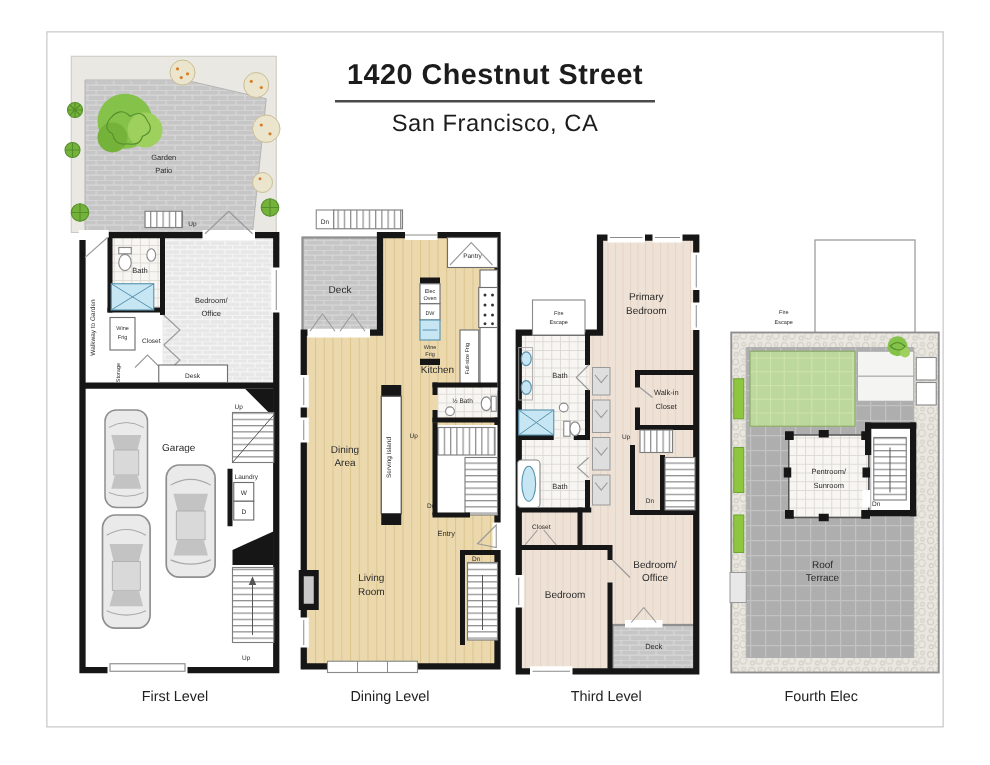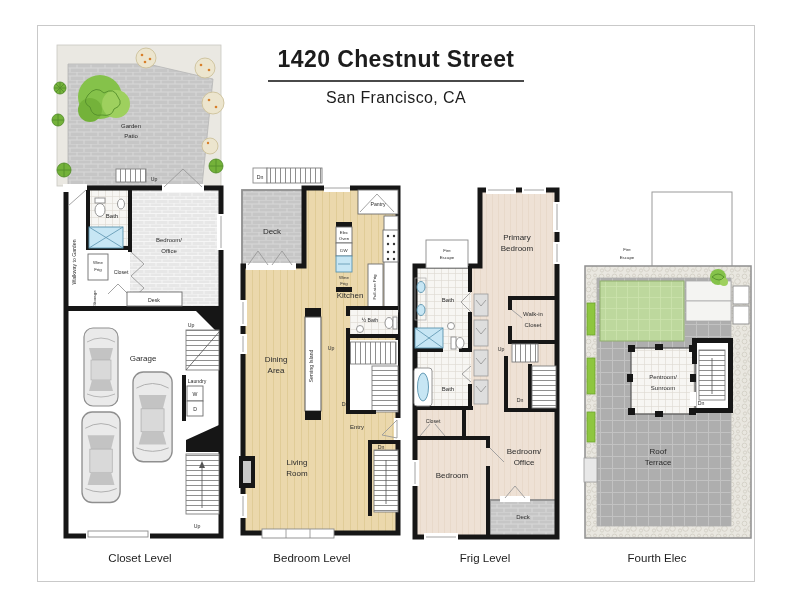--- a/index.html
+++ b/index.html
@@ -3,21 +3,21 @@
 <meta charset="utf-8">
 <style>
   html,body{margin:0;padding:0;background:#ffffff;}
   .page{position:relative;width:792px;height:612px;background:#fff;overflow:hidden;
         font-family:"Liberation Sans",sans-serif;}
   .frame{position:absolute;left:37px;top:25px;width:716px;height:555px;
          border:1px solid var(--frame);}
   .titleblock{position:absolute;left:0;right:0;top:46px;text-align:center;z-index:2;}
   .address{display:inline-block;margin:0;font-size:23px;font-weight:600;letter-spacing:.4px;
            color:#1c1c1c;border-bottom:2px solid var(--underline);padding:0 10px 7px;}
-  .city{margin-top:7px;font-size:16px;letter-spacing:.4px;color:#1c1c1c;font-weight:500;}
+  .city{margin-top:7px;font-size:19px;letter-spacing:.4px;color:#1c1c1c;font-weight:500;}
   .caption{position:absolute;top:552px;text-align:center;font-size:11.5px;color:#222;}
   svg.plan{position:absolute;left:0;top:0;}
   svg text{font-family:"Liberation Sans",sans-serif;fill:var(--text);text-anchor:middle;}
   .fr{font-size:8px;} .fm{font-size:6px;} .fs{font-size:5.2px;} .ft{font-size:4.4px;}
   .w{fill:var(--wall);} .ol{fill:none;stroke:var(--wall);stroke-width:5;}
   .fix{fill:#fff;stroke:#8a8a8a;stroke-width:.9;}
   .appl{fill:#fff;stroke:#6e6e6e;stroke-width:.9;}
   .gray{fill:#dedede;stroke:#9a9a9a;stroke-width:.8;}
   .water{fill:var(--water);stroke:var(--waterEdge);stroke-width:.9;}
   .wx{stroke:var(--waterEdge);stroke-width:.8;fill:none;}
@@ -476,17 +476,17 @@
         <rect class="stH" x="699" y="350" width="26" height="50"></rect>
         <path class="arrow" d="M712,394 L712,358"></path>
         <text class="fs" x="701" y="405">Dn</text>
       </g>
 
       <text class="fr" x="658" y="454">Roof</text>
       <text class="fr" x="658" y="465">Terrace</text>
     </g>
   </svg>
 
-  <div class="caption" style="left:57px;width:166px">Closet Level</div>
-  <div class="caption" style="left:237px;width:150px">Bedroom Level</div>
-  <div class="caption" style="left:408px;width:154px">Frig Level</div>
+  <div class="caption" style="left:57px;width:166px">First Level</div>
+  <div class="caption" style="left:237px;width:150px">Dining Level</div>
+  <div class="caption" style="left:408px;width:154px">Third Level</div>
   <div class="caption" style="left:574px;width:166px">Fourth Elec</div>
 </div>
 
 </body></html>

